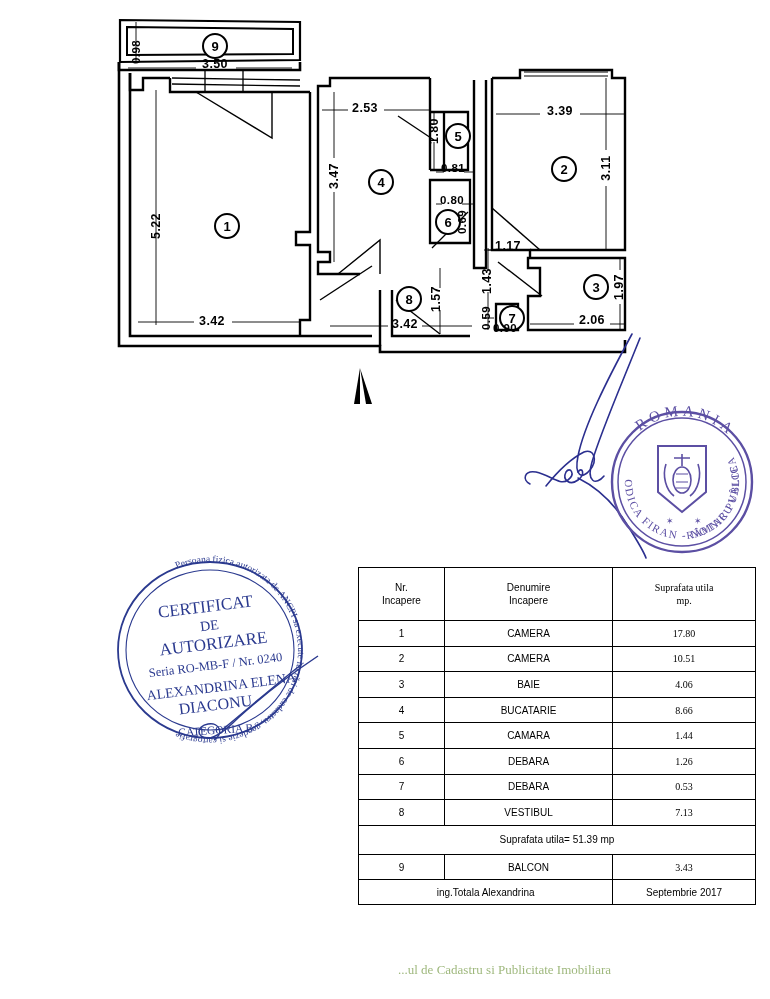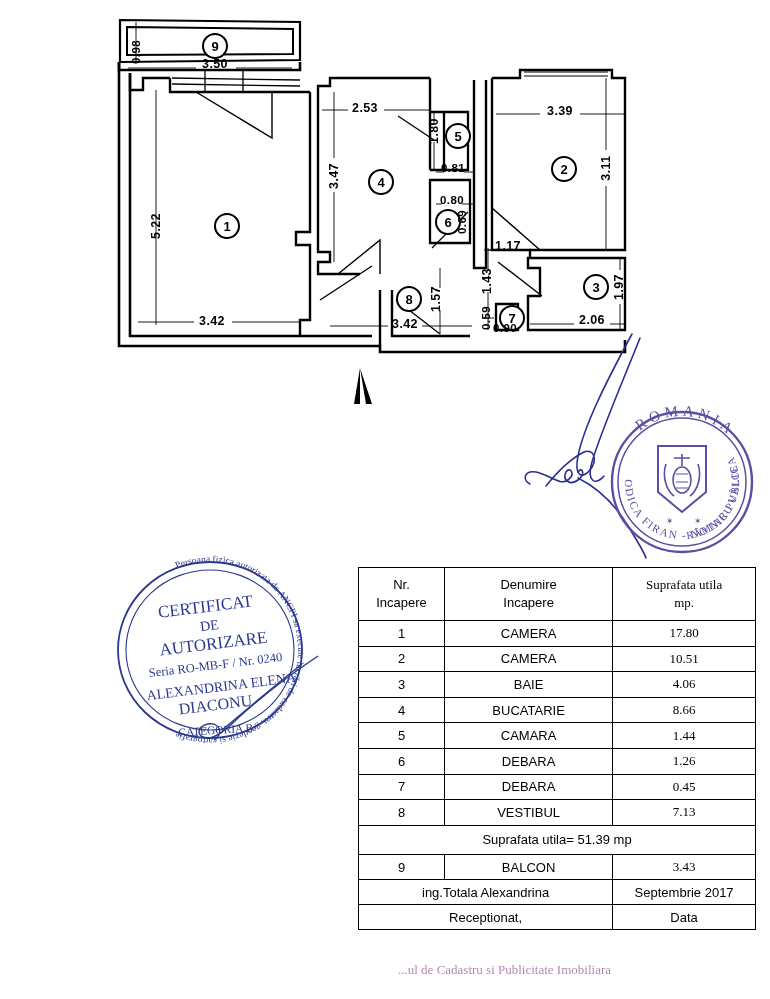--- a/index.html
+++ b/index.html
@@ -24,38 +24,38 @@
 
   #signature{position:absolute;left:520px;top:330px;width:210px;height:230px;
              pointer-events:none;}
 
   
   #table-wrap{position:absolute;left:358px;top:567px;width:398px;}
   table.plan-table{border-collapse:collapse;width:398px;
                    font-family:"Liberation Sans",sans-serif;}
   table.plan-table td,table.plan-table th{
       border:1.6px solid #000;padding:0;margin:0;
-      font-size:13px;font-weight:normal;color:#000;
+      font-size:10px;font-weight:normal;color:#000;
       text-align:center;vertical-align:middle;background:transparent;}
   .c-nr{width:86px;}
   .c-den{width:170px;}
   .c-sup{width:144px;font-family:Liberation Serif, serif;}
   th.hdr{height:52px;font-weight:normal;font-size:14.5px;line-height:1.35;}
   td.rowcell{height:24.6px;}
   td.den{text-align:left;padding-left:14px;font-size:15px;}
   td.nr{font-size:14.5px;}
   td.sup{font-size:15px;}
   td.total{height:28px;font-size:15px;}
   td.foot{height:22px;font-size:14.5px;}
   td.foot2{height:24px;font-size:15px;}
   .hdr-l1{display:block;}
   .hdr-l2{display:block;}
 
   #watermark{position:absolute;left:398px;top:962px;width:250px;height:26px;
-             color:#701a75;font-size:13px;opacity:.55;
+             color:#4d7c0f;font-size:13px;opacity:.55;
              font-family:"Liberation Serif",serif;white-space:nowrap;
              pointer-events:none;}
 </style>
 </head>
 <body>
 
 <div id="plan-area">
   <svg id="plan-svg" width="770" height="420" viewBox="0 0 770 420">
 
     <g fill="none" stroke="#000">
@@ -371,40 +371,36 @@
           <td class="rowcell sup c-sup">1.44</td>
         </tr>
         <tr>
           <td class="rowcell nr c-nr">6</td>
           <td class="rowcell den c-den">DEBARA</td>
           <td class="rowcell sup c-sup">1.26</td>
         </tr>
         <tr>
           <td class="rowcell nr c-nr">7</td>
           <td class="rowcell den c-den">DEBARA</td>
-          <td class="rowcell sup c-sup">0.45</td>
+          <td class="rowcell sup c-sup">0.53</td>
         </tr>
         <tr>
           <td class="rowcell nr c-nr">8</td>
           <td class="rowcell den c-den">VESTIBUL</td>
           <td class="rowcell sup c-sup">7.13</td>
         </tr>
         <tr>
           <td class="total" colspan="3">Suprafata utila= 51.39 mp</td>
         </tr>
         <tr>
           <td class="rowcell nr c-nr">9</td>
           <td class="rowcell den c-den">BALCON</td>
           <td class="rowcell sup c-sup">3.43</td>
         </tr>
         <tr>
           <td class="foot2" colspan="2">ing.Totala Alexandrina</td>
           <td class="foot2">Septembrie  2017</td>
         </tr>
-        <tr>
-          <td class="foot2" colspan="2">Receptionat,</td>
-          <td class="foot2">Data</td>
-        </tr>
       </tbody>
   </table>
 </div>
 
 <div id="watermark">...ul de Cadastru si Publicitate Imobiliara</div>
 
 </body></html>

